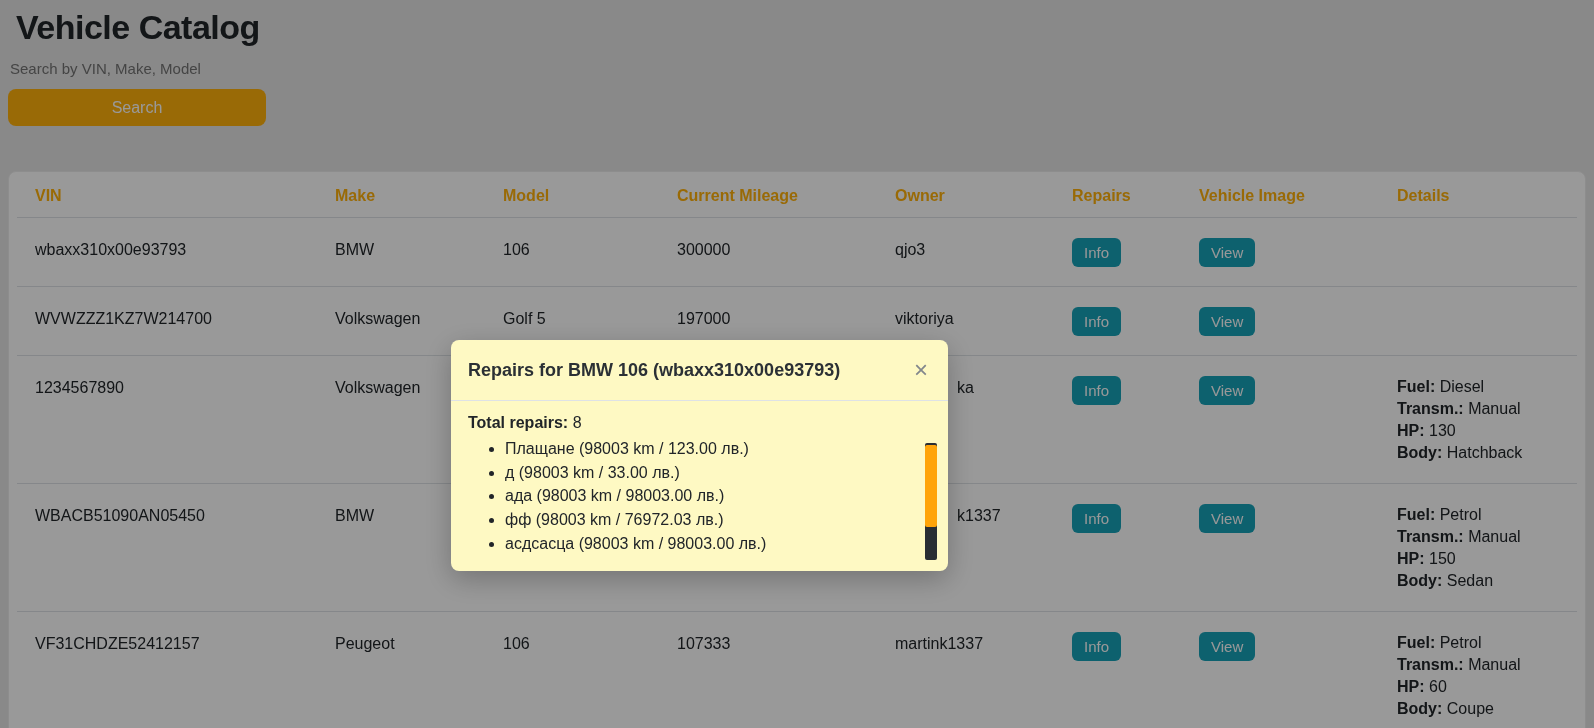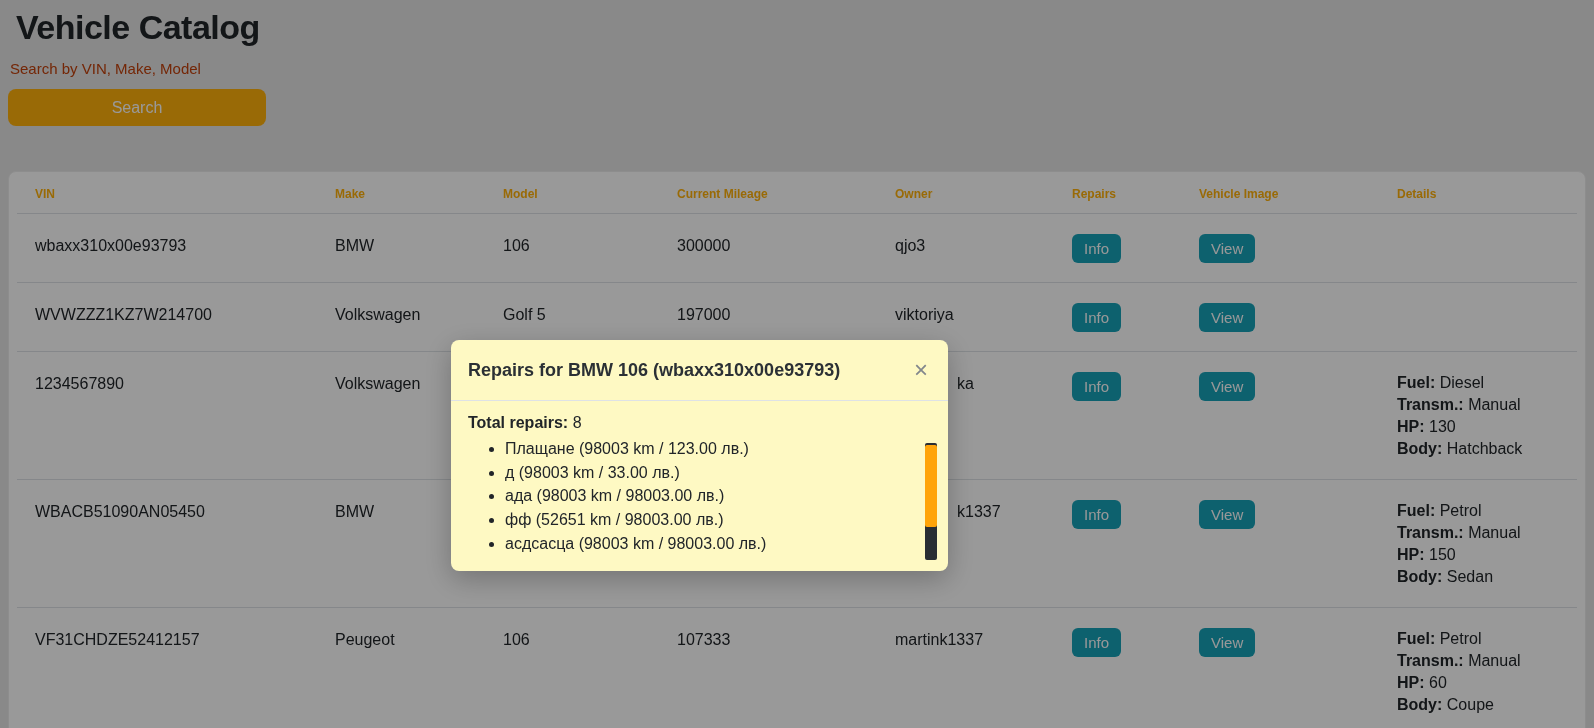--- a/index.html
+++ b/index.html
@@ -13,21 +13,21 @@
   .page { padding: 8px 8px 0 8px; }
 
   h1.page-title {
     font-size: 34px;
     line-height: 1;
     font-weight: 700;
     color: #212529;
     letter-spacing: -0.5px;
     margin: 2px 0 17px 8px;
   }
-  .subtitle { font-size: 15px; line-height: 1; margin: 0 0 13px 2px; color: #c2410c; }
+  .subtitle { font-size: 15px; line-height: 1; margin: 0 0 13px 2px; color: #737373; }
 
   .search-row { display: flex; gap: 10px; }
   .search-input {
     width: 792px; height: 36px;
     border: 1px solid #ced4da; border-radius: 8px;
     padding: 0 12px; font-size: 16px;
     font-family: "Liberation Sans", sans-serif;
     background: #fff; color: #212529; outline: none;
   }
   .search-input::placeholder { color: #8a959e; }
@@ -46,21 +46,21 @@
     border: 1px solid #ececec;
     border-radius: 8px;
     padding: 0 8px;
     height: 600px;
     overflow: hidden;
   }
   table { width: 100%; border-collapse: collapse; table-layout: fixed; }
   th {
     text-align: left;
     color: var(--accent, #ffb10b);
-    font-weight: 700; font-size: 12px;
+    font-weight: 700; font-size: 16px;
     padding: 15px 16px 12px 18px;
     white-space: nowrap;
   }
   td {
     border-top: 1px solid #dee2e6;
     padding: 20px 16px 19px 18px;
     vertical-align: top;
     font-size: 16px; line-height: 24px;
     color: #212529;
     white-space: nowrap; overflow: hidden;
@@ -233,20 +233,20 @@
   <div class="modal-header">
     <div class="modal-title">Repairs for BMW 106 (wbaxx310x00e93793)</div>
     <button class="close-btn">×</button>
   </div>
   <div class="modal-body">
     <div class="total-line"><b>Total repairs:</b> <span>8</span></div>
     <ul class="repairs-list">
         <li>Плащане (98003 km / 123.00 лв.)</li>
         <li>д (98003 km / 33.00 лв.)</li>
         <li>ада (98003 km / 98003.00 лв.)</li>
-        <li>фф (52651 km / 98003.00 лв.)</li>
+        <li>фф (98003 km / 76972.03 лв.)</li>
         <li>асдсасца (98003 km / 98003.00 лв.)</li>
       </ul>
   </div>
   <div class="sb-track">
     <div class="sb-thumb"></div>
   </div>
 </div>
 
 </body></html>

